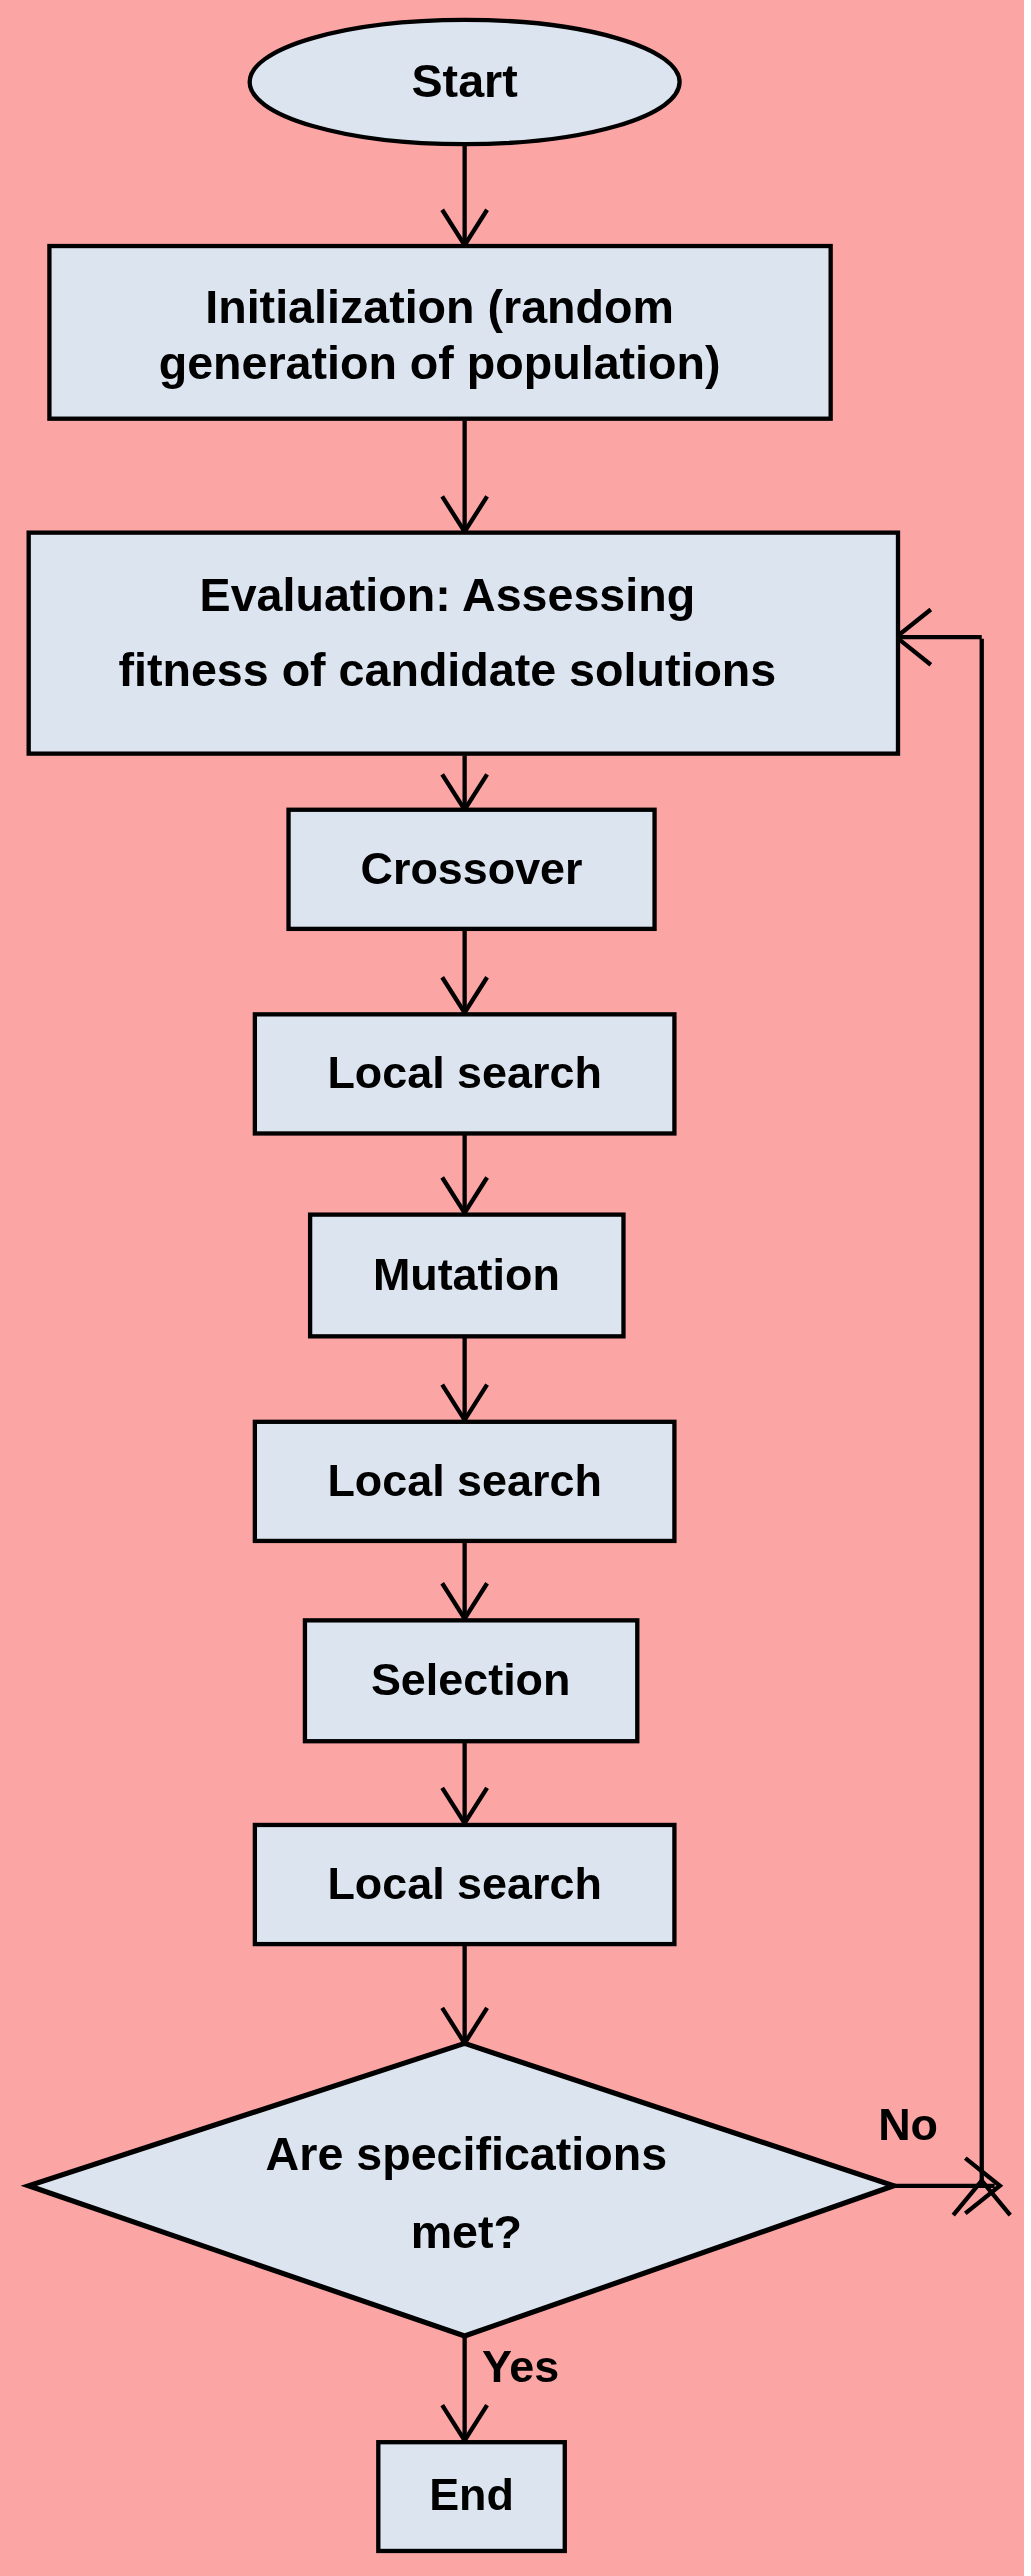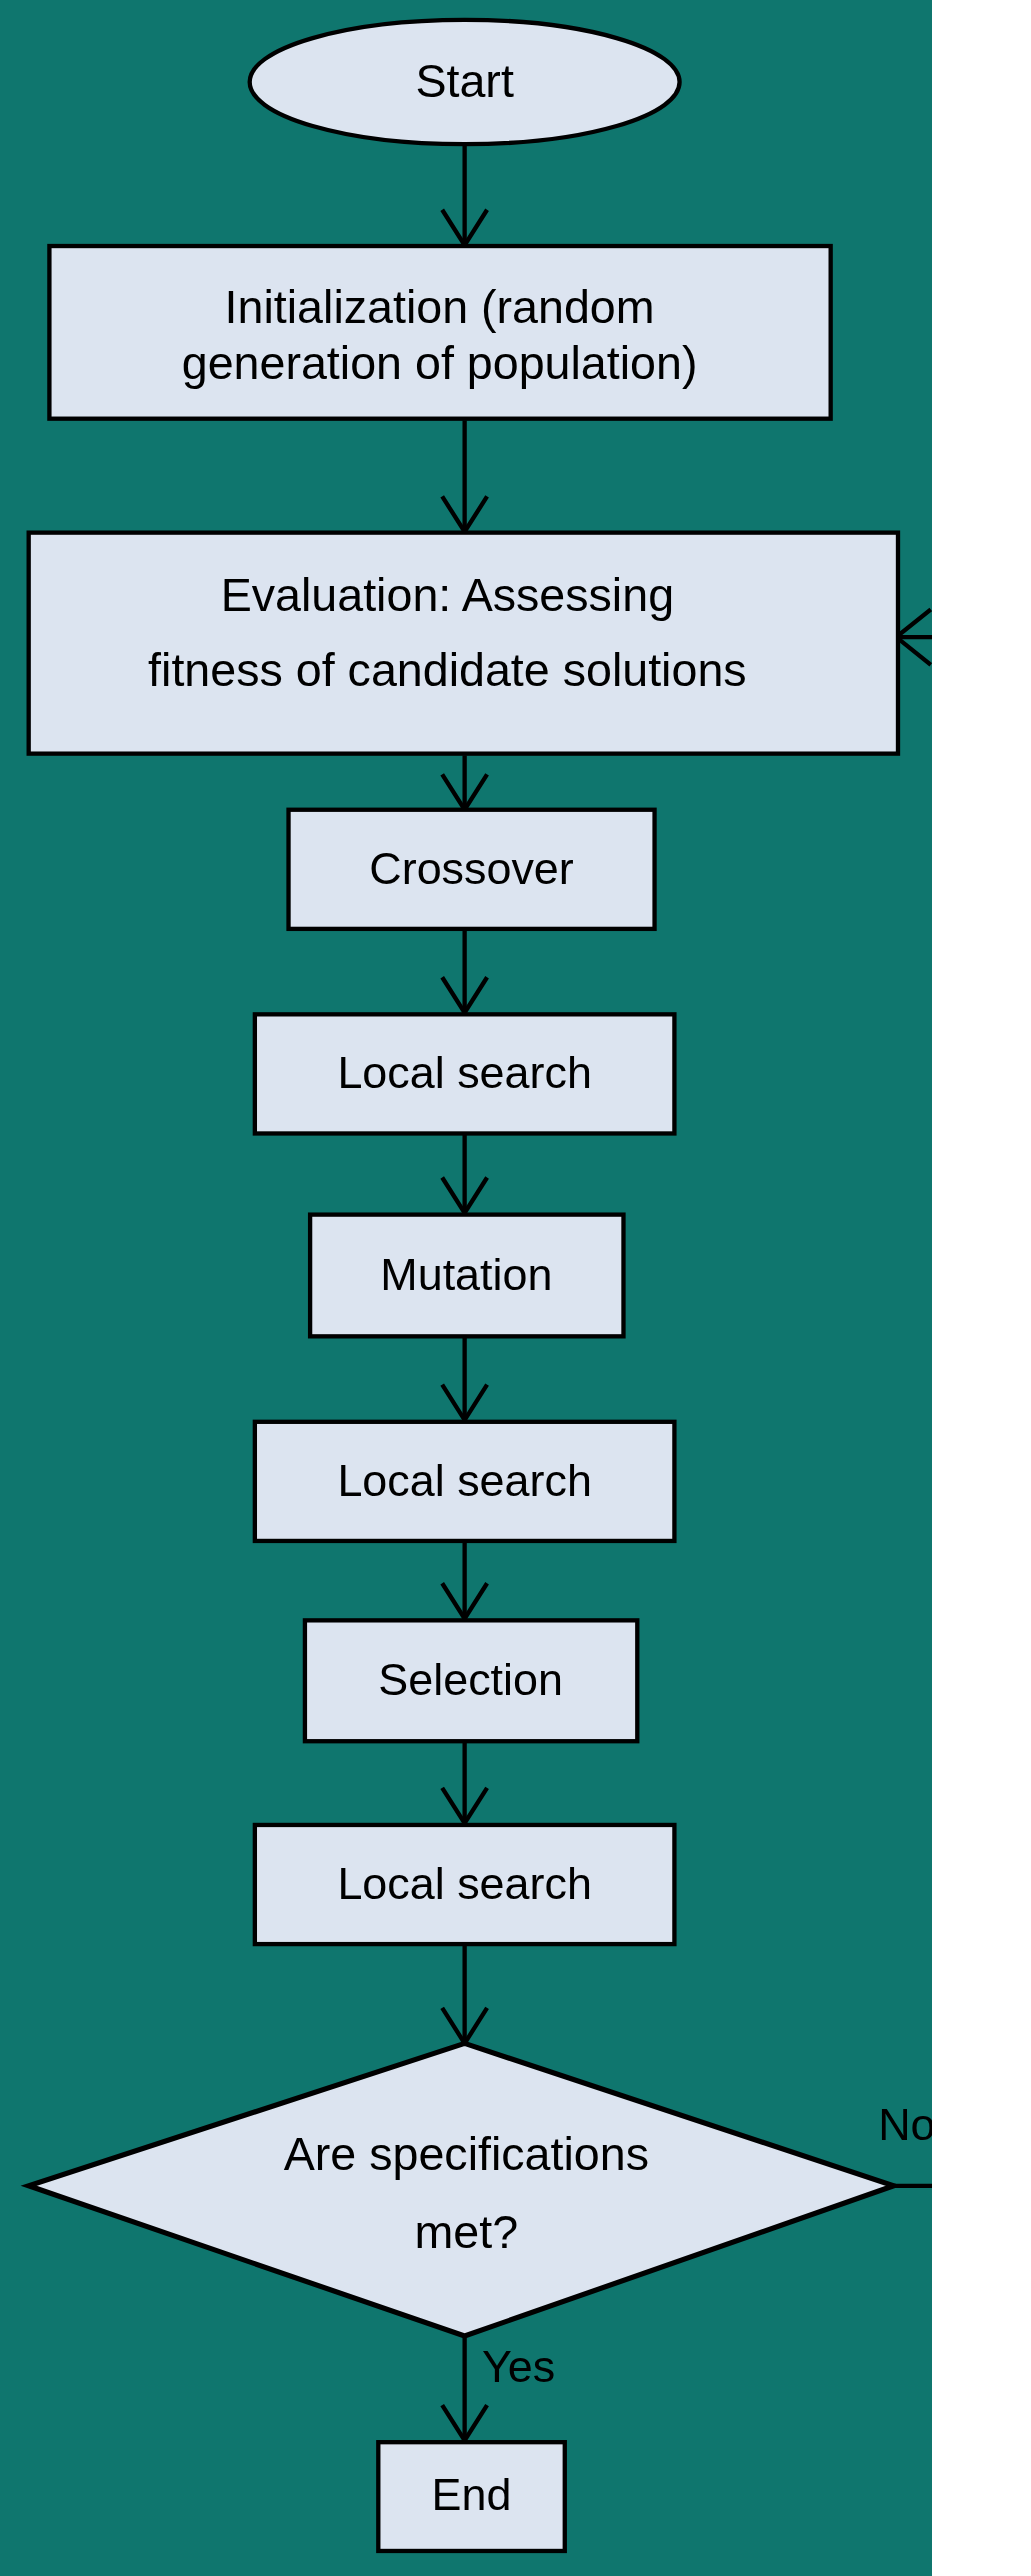--- a/index.html
+++ b/index.html
@@ -5,24 +5,25 @@
   html, body {
     margin: 0;
     padding: 0;
     background: #ffffff;
   }
   body {
     font-family: "Liberation Sans", sans-serif;
   }
   #flowchart-root {
     position: relative;
-    width: 932px;
+    width: 1024px;
     height: 2576px;
-    background: #0f766e;
+    background: #fca5a5;
     overflow: hidden;
+    font-weight: bold;
   }
   svg.diagram-layer {
     position: absolute;
     top: 0;
     left: 0;
     width: 1032px;
     height: 2576px;
     display: block;
   }
   .node-shape {

